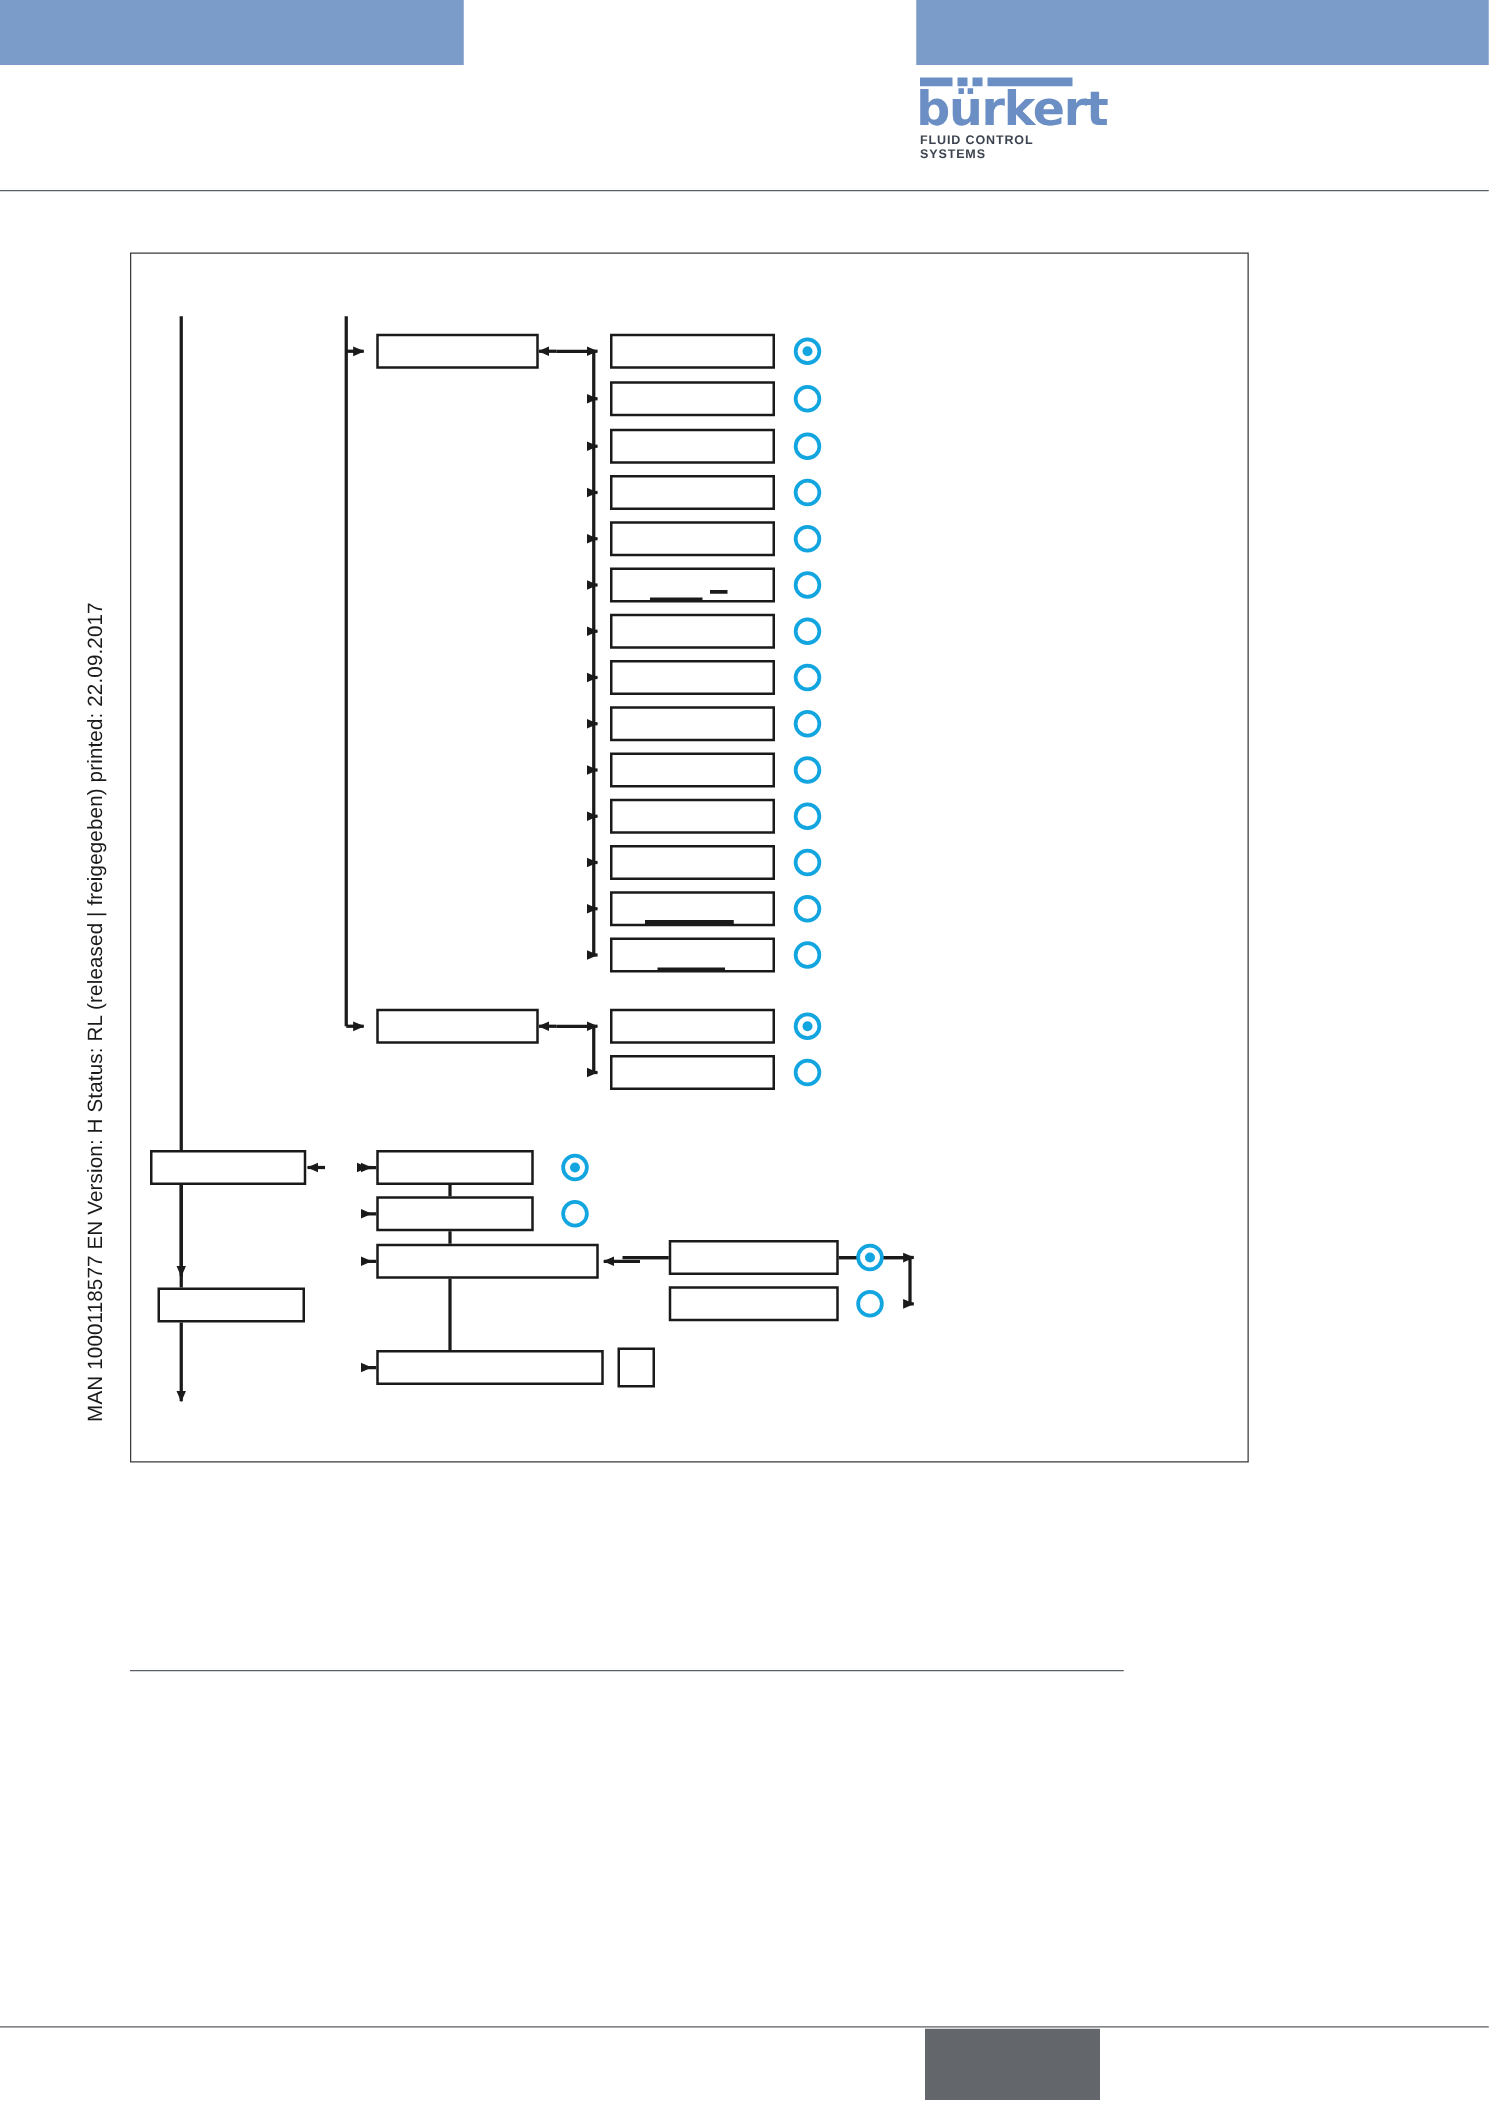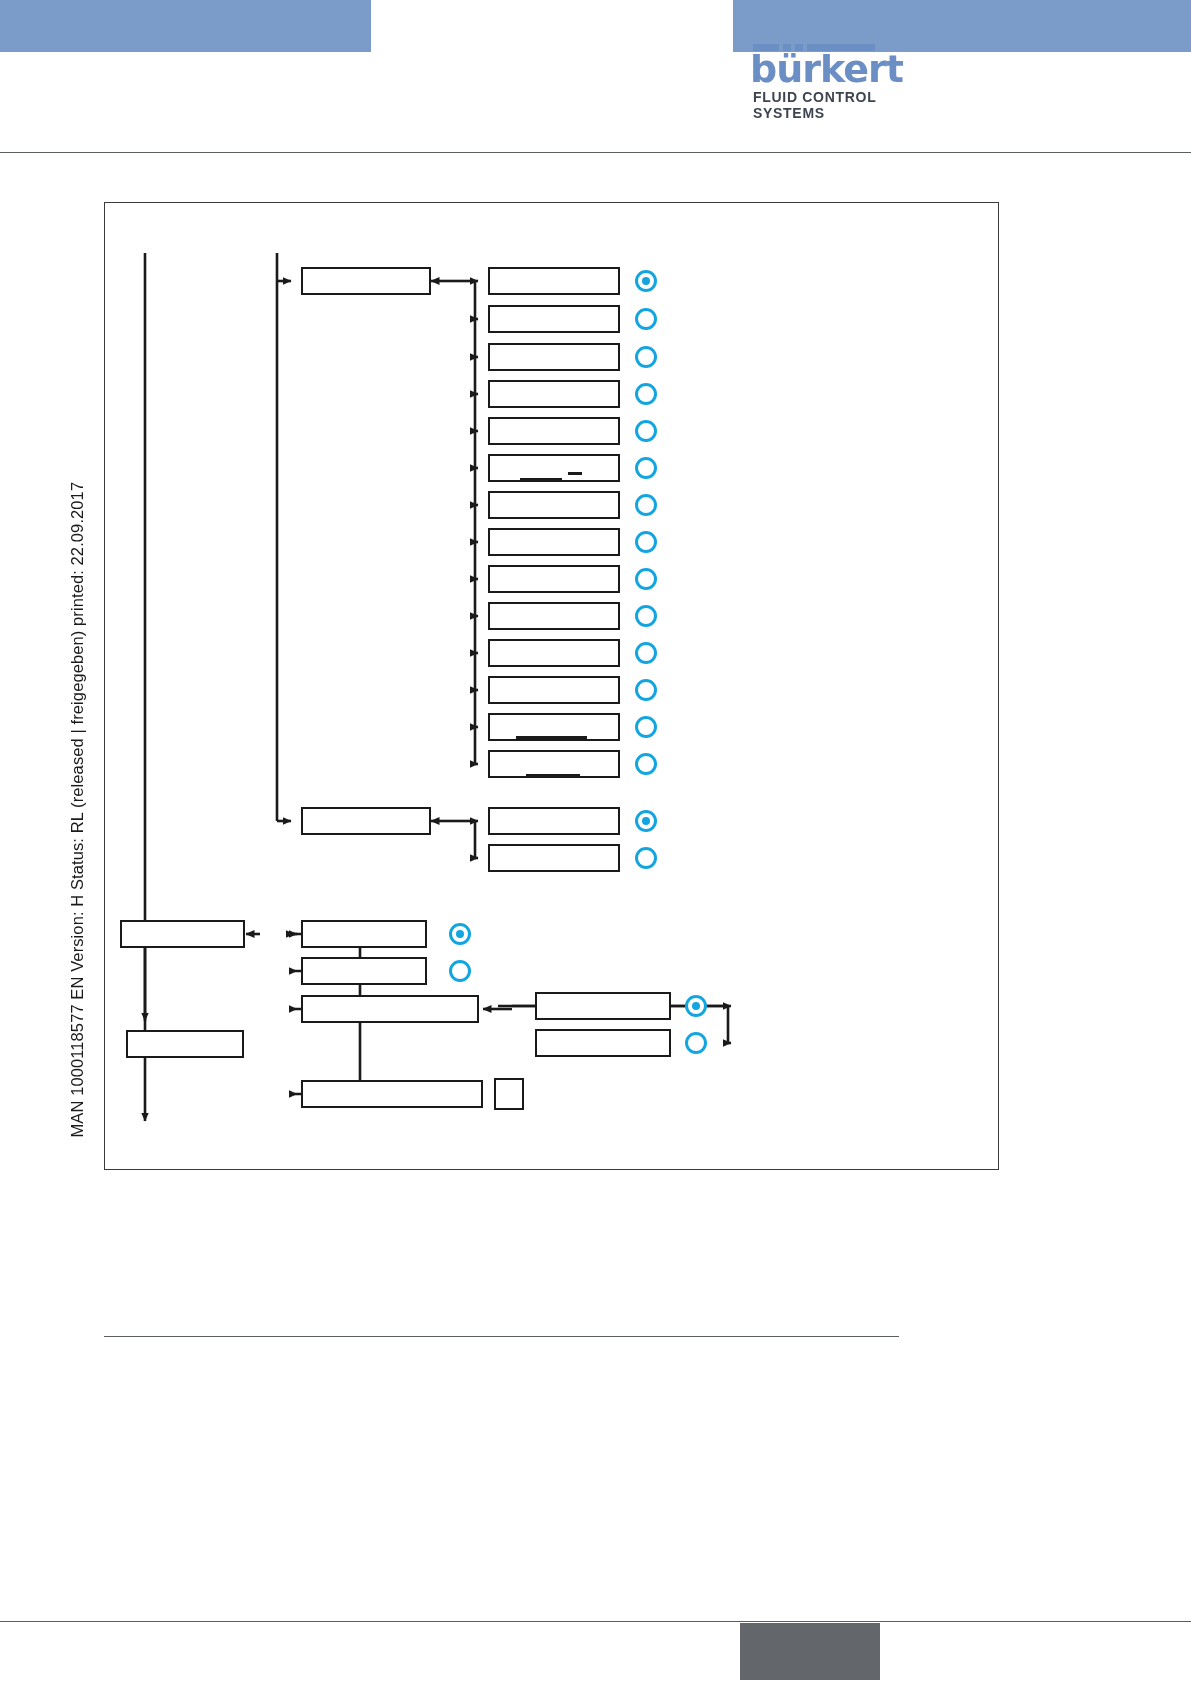--- a/index.html
+++ b/index.html
@@ -13,38 +13,38 @@
   
   .hdr-bar-left{
     position:absolute;left:0;top:0;width:371px;height:52px;
     background:#7b9bc9;
   }
   .hdr-bar-right{
     position:absolute;left:733px;top:0;width:458px;height:52px;
     background:#7b9bc9;
   }
   .logo{
-    position:absolute;left:727px;top:44px;width:140px;height:54px;margin-left:17px;
+    position:absolute;left:727px;top:62px;width:140px;height:54px;
   }
   .logo-rules{position:absolute;left:9px;top:0;width:122px;height:9px;}
   .logo-rules i{position:absolute;top:0;height:7px;background:#6b8fc4;display:block;}
   .logo-r1{left:0;width:26px;}
   .logo-r2{left:30px;width:8px;}
   .logo-r3{left:42px;width:8px;}
   .logo-r4{left:54px;width:68px;}
   .logo-word{
     position:absolute;left:6px;top:4px;
     font-family:"DejaVu Sans", sans-serif;
     font-weight:bold;font-size:38px;letter-spacing:-1px;
     color:#6b8fc4;line-height:42px;
   }
   .logo-sub{
     position:absolute;left:9px;top:45px;
     font-family:"Liberation Sans", sans-serif;
-    font-size:14px;font-weight:bold;letter-spacing:0.7px;
+    font-size:10px;font-weight:bold;letter-spacing:0.7px;
     color:#3d4450;
   }
   .hdr-rule{
     position:absolute;left:0;top:152px;width:1191px;height:1px;
     background:#5a5f66;
   }
   
   .ftr-rule{
     position:absolute;left:104px;top:1336px;width:795px;height:1px;
     background:#5a5f66;

